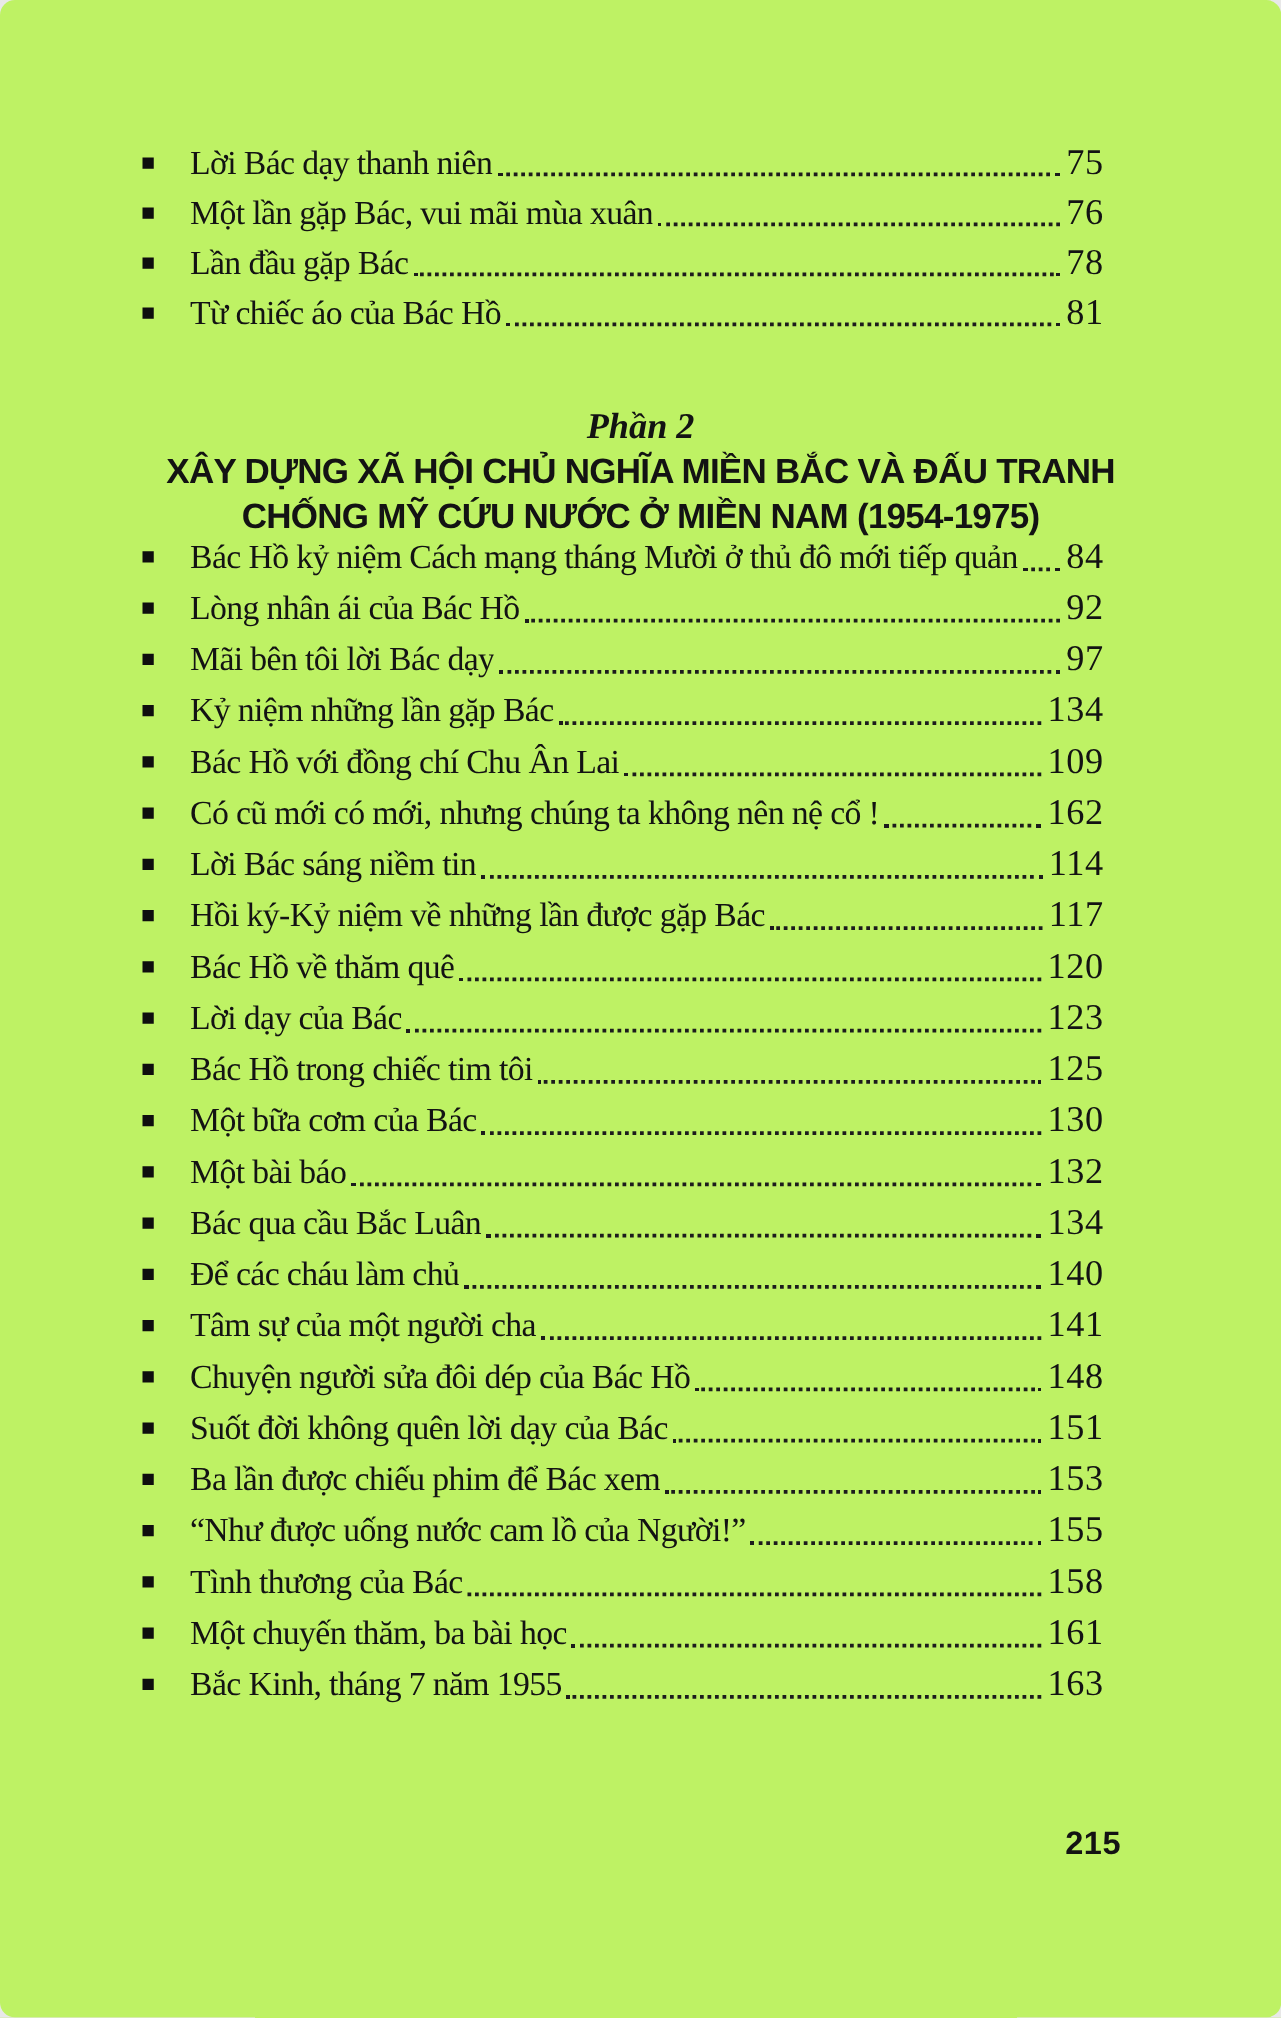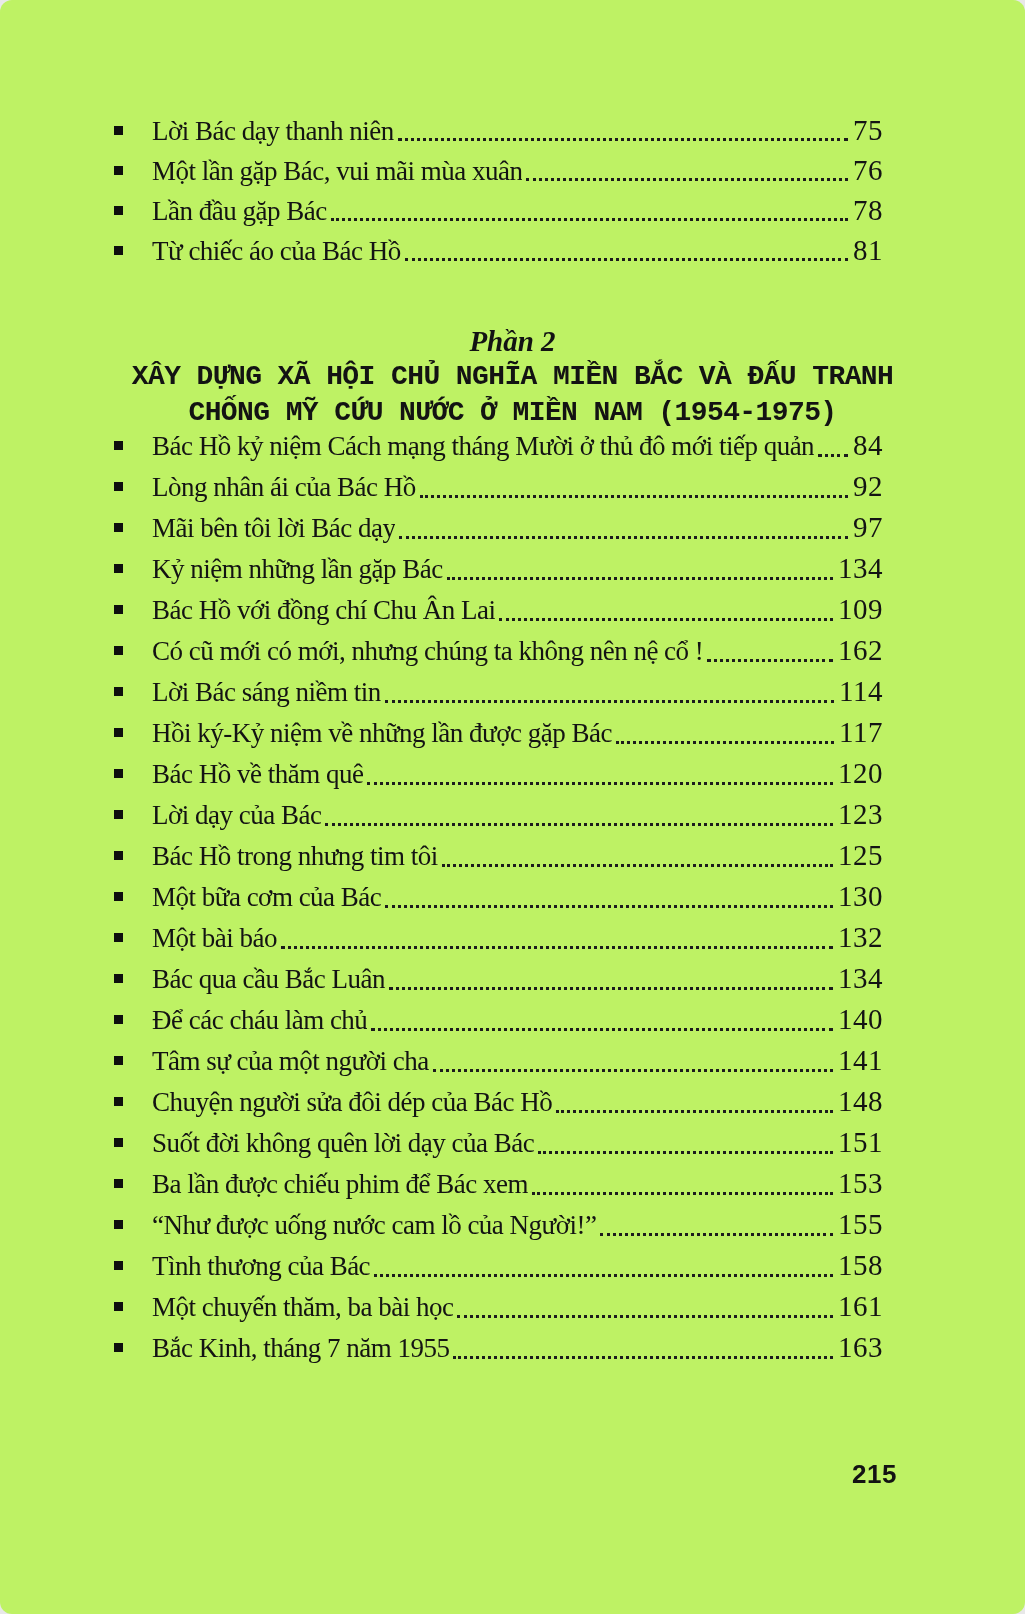--- a/index.html
+++ b/index.html
@@ -81,21 +81,21 @@
     margin-top: 13px;
   }
   .section-kicker {
     font-family: "Liberation Serif", serif;
     font-weight: bold;
     font-style: italic;
     font-size: 29px;
     line-height: 36px;
   }
   .section-title-line {
-    font-family: Liberation Mono, monospace;
+    font-family: Liberation Sans, sans-serif;
     font-weight: 700;
     font-size: 28px;
     line-height: 36px;
     letter-spacing: -0.6px;
   }
 
   
   .folio {
     position: absolute;
     top: 1455px;
@@ -217,21 +217,21 @@
 
       <div class="toc-row">
         <span class="bullet"></span>
         <span class="toc-title">Lời dạy của Bác</span>
         <span class="leader"></span>
         <span class="toc-pagenum">123</span>
       </div>
 
       <div class="toc-row">
         <span class="bullet"></span>
-        <span class="toc-title">Bác Hồ trong nhưng tim tôi</span>
+        <span class="toc-title">Bác Hồ trong chiếc tim tôi</span>
         <span class="leader"></span>
         <span class="toc-pagenum">125</span>
       </div>
 
       <div class="toc-row">
         <span class="bullet"></span>
         <span class="toc-title">Một bữa cơm của Bác</span>
         <span class="leader"></span>
         <span class="toc-pagenum">130</span>
       </div>

